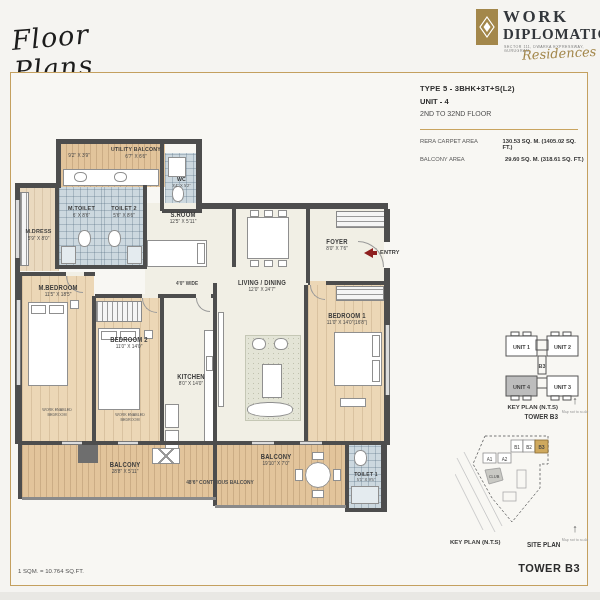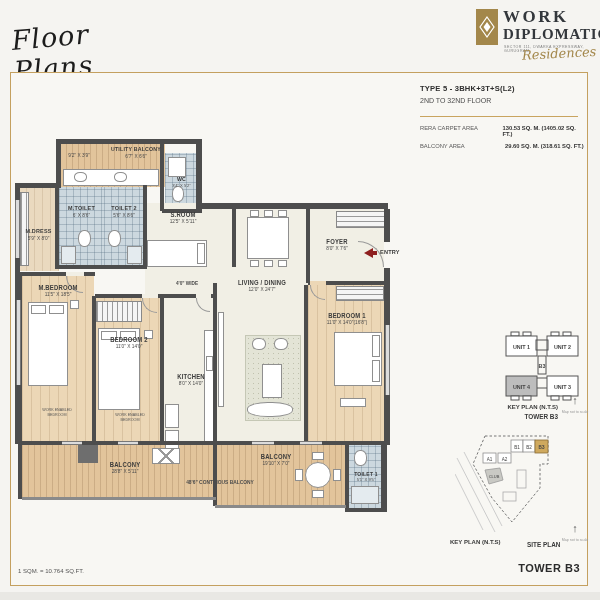--- a/index.html
+++ b/index.html
@@ -43,20 +43,21 @@
   <div class="a serif" style="left:29px;top:20px;font-weight:bold;font-size:15px;letter-spacing:.8px;color:#33373c">DIPLOMATIC</div>
   <div class="a" style="left:30px;top:39px;font-size:3.6px;letter-spacing:.5px;color:#7d7d7d">SECTOR 111, DWARKA EXPRESSWAY, GURUGRAM</div>
   <div class="a" style="left:48px;top:40px;width:70px;text-align:right;font-family:'DejaVu Serif',serif;font-style:italic;font-size:13px;color:#a3874b;transform:rotate(-3deg)">Residences</div>
 </div>
 
 <div class="a frame" style="left:10px;top:72px;width:578px;height:514px"></div>
 <div class="a" style="left:0;top:592px;width:600px;height:8px;background:#e9e8e4"></div>
 
 <div class="a" style="left:420px;top:84px;width:165px">
   <div style="font-weight:bold;font-size:7.6px;color:#2e2e2e;letter-spacing:.2px">TYPE 5 - 3BHK+3T+S(L2)</div>
+  <div style="font-weight:bold;font-size:7.6px;color:#2e2e2e;margin-top:4px">UNIT - 4</div>
   <div style="font-size:7px;color:#4a4a4a;margin-top:4px">2ND TO 32ND FLOOR</div>
   <div style="width:158px;height:1px;background:#c9a45f;margin:12px 0 8px 0"></div>
   <div style="display:flex;margin-top:2px">
     <div style="width:85px;font-size:5.8px;color:#5a5a5a">RERA CARPET AREA</div>
     <div style="font-size:5.8px;font-weight:bold;color:#333">130.53 SQ. M. (1405.02 SQ. FT.)</div>
   </div>
   <div style="display:flex;margin-top:6px">
     <div style="width:85px;font-size:5.8px;color:#5a5a5a">BALCONY AREA</div>
     <div style="font-size:5.8px;font-weight:bold;color:#333">29.60 SQ. M. (318.61 SQ. FT.)</div>
   </div>

